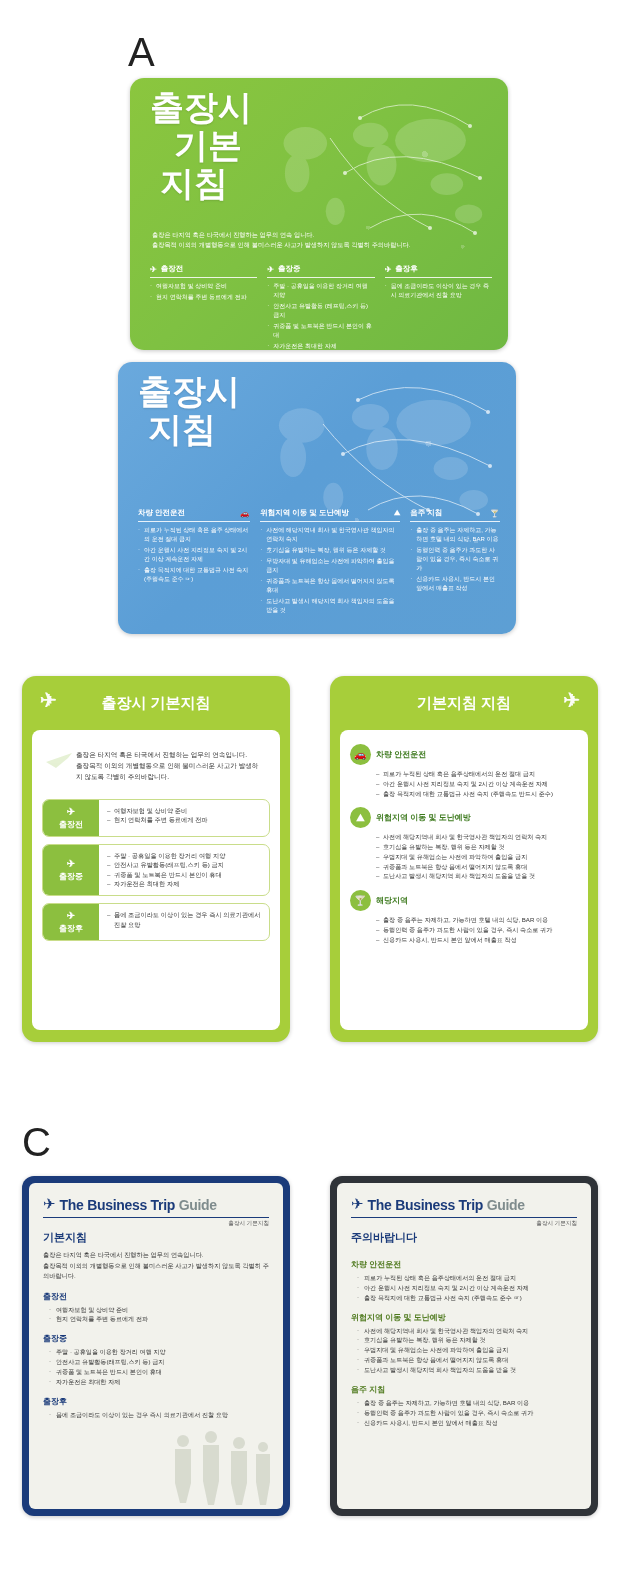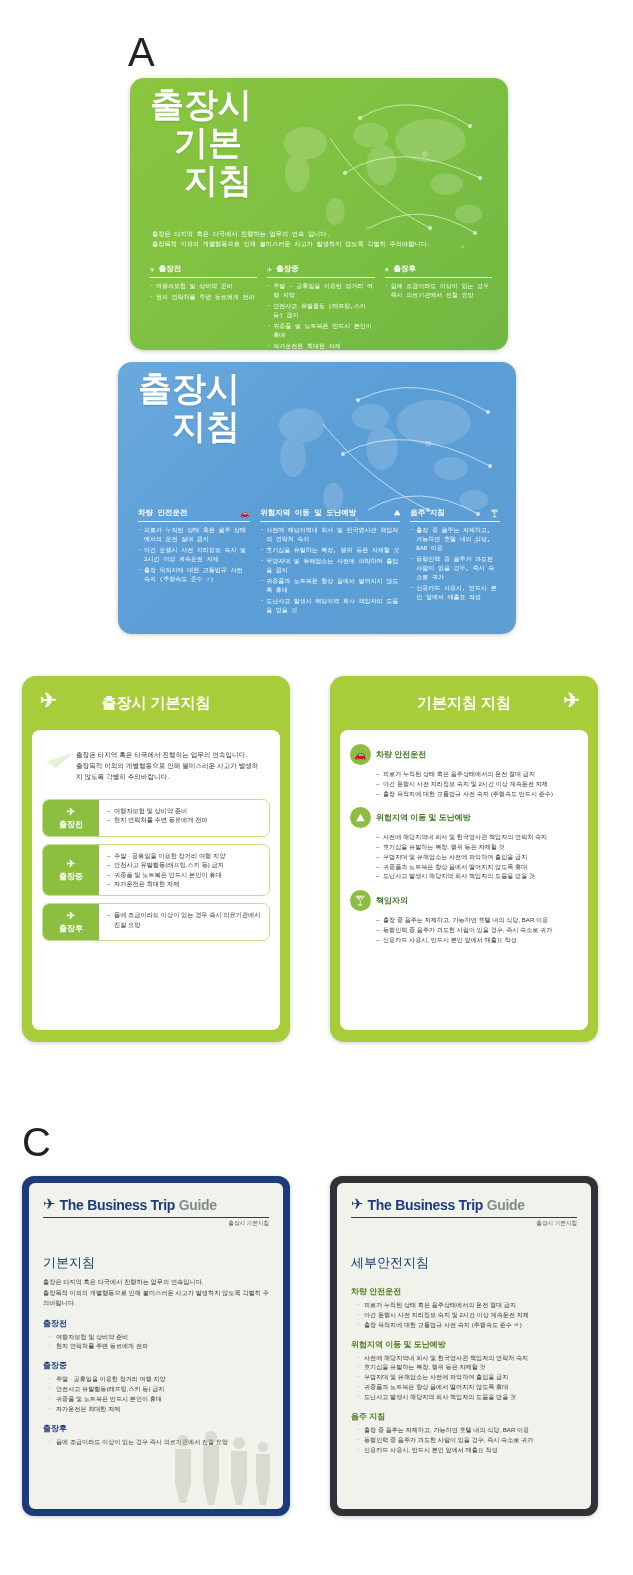--- a/index.html
+++ b/index.html
@@ -19,21 +19,20 @@
     color:#222;
     font-family:"Liberation Sans", sans-serif;
   }
   
   #sectionA { position:absolute; left:0; top:0; width:633px; height:660px; }
   .cardA {
     position:absolute;
     border-radius:14px;
     overflow:hidden;
     box-shadow:0 1px 4px rgba(0,0,0,0.22);
-    font-family:Liberation Mono, monospace;
   }
   .a-green-bg {
     background:
       radial-gradient(circle at 78% 28%, rgba(255,255,255,0.22) 0 3px, transparent 3px),
       radial-gradient(circle at 63% 55%, rgba(255,255,255,0.2) 0 2px, transparent 2px),
       radial-gradient(circle at 88% 62%, rgba(255,255,255,0.2) 0 2px, transparent 2px),
       linear-gradient(135deg,#8bc63e 0%, #7fc142 45%, #6fb842 100%);
   }
   .a-blue-bg {
     background:
@@ -49,21 +48,21 @@
   .arcs { position:absolute; inset:0; opacity:.75; }
   .a-title {
     position:absolute; left:20px; top:10px;
     color:#ffffff;
     font-size:34px;
     font-weight:bold;
     line-height:1.12;
     text-shadow:0 1px 2px rgba(0,0,0,.12);
   }
   .a-title .l2 { margin-left:24px; display:block; }
-  .a-title .l3 { margin-left:10px; display:block;text-align:right; }
+  .a-title .l3 { margin-left:10px; display:block; }
   .a-lead {
     position:absolute; left:22px; right:22px;
     color:#ffffff; font-size:6.2px; line-height:1.55;
   }
   .a-cols { position:absolute; left:20px; right:16px; display:flex; gap:10px; }
   .a-col { flex:1; }
   .a-col-head {
     display:flex; align-items:center; gap:4px;
     color:#ffffff; font-weight:bold; font-size:7.5px;
     padding-bottom:3px;
@@ -171,21 +170,21 @@
   }
   .c-brand {
     display:flex; align-items:flex-end; gap:4px;
     border-bottom:1px solid #1b3b7a;
     padding-bottom:4px;
   }
   .c-brand .bplane { font-size:15px; color:#1b3b7a; }
   .c-brand .btxt { font-size:14px; font-weight:bold; color:#1b3b7a; letter-spacing:-.3px; }
   .c-brand .btxt .lite { color:#7f8c8d; font-weight:bold; }
   .c-sub { text-align:right; font-size:5.6px; color:#555; margin-top:2px; }
-  .c-h1 { font-size:13px; font-weight:normal; color:#1b3b7a; margin:26px 0 5px; }
+  .c-h1 { font-size:11px; font-weight:bold; color:#1b3b7a; margin:2px 0 5px; }
   .c-lead { font-size:6.2px; line-height:1.7; color:#333; margin-bottom:9px; }
   .c-h2 { font-size:8px; font-weight:bold; color:#1b3b7a; margin:9px 0 3px; }
   .c-h2.green { color:#4f7a1e; }
   .c-list { list-style:none; margin:0 0 6px 0; padding:0 0 0 6px; }
   .c-list li {
     font-size:6.1px; line-height:1.62; color:#333;
     position:relative; padding-left:7px;
   }
   .c-list li:before { content:"·"; position:absolute; left:0; top:-1px; }
   .c-people { position:absolute; right:8px; bottom:4px; width:112px; height:78px; opacity:.45; }
@@ -419,21 +418,21 @@
           <li>사전에 해당지역내 회사 및 한국영사관 책임자의 연락처 숙지</li>
           <li>호기심을 유발하는 복장, 행위 등은 자제할 것</li>
           <li>우범지대 및 유해업소는 사전에 파악하여 출입을 금지</li>
           <li>귀중품과 노트북은 항상 몸에서 떨어지지 않도록 휴대</li>
           <li>도난사고 발생시 해당지역 회사 책임자의 도움을 받을 것</li>
         </ul>
       </div>
       <div class="b-block">
         <div class="b-block-head">
           <span class="b-badge">🍸</span>
-          <span>책임자의</span>
+          <span>해당지역</span>
         </div>
         <ul>
           <li>출장 중 음주는 자제하고, 가능하면 호텔 내의 식당, BAR 이용</li>
           <li>동행인력 중 음주가 과도한 사람이 있을 경우, 즉시 숙소로 귀가</li>
           <li>신용카드 사용시, 반드시 본인 앞에서 매출표 작성</li>
         </ul>
       </div>
     </div>
   </div>
 </div>
@@ -494,21 +493,21 @@
     <div class="cardC-inner">
       <div class="c-brand">
         <span class="bplane">✈</span>
         <span class="btxt">
           <span>The Business Trip</span>
           <span class="lite">Guide</span>
         </span>
       </div>
       <div class="c-sub">출장시 기본지침</div>
 
-      <div class="c-h1">세부안전지침</div>
+      <div class="c-h1">주의바랍니다</div>
 
       <div class="c-h2 green" style="margin-top:14px;">차량 안전운전</div>
       <ul class="c-list">
         <li>피로가 누적된 상태 혹은 음주상태에서의 운전 절대 금지</li>
         <li>야간 운행시 사전 지리정보 숙지 및 2시간 이상 계속운전 자제</li>
         <li>출장 목적지에 대한 교통법규 사전 숙지 (주행속도 준수 ☞)</li>
       </ul>
 
       <div class="c-h2 green">위험지역 이동 및 도난예방</div>
       <ul class="c-list">

